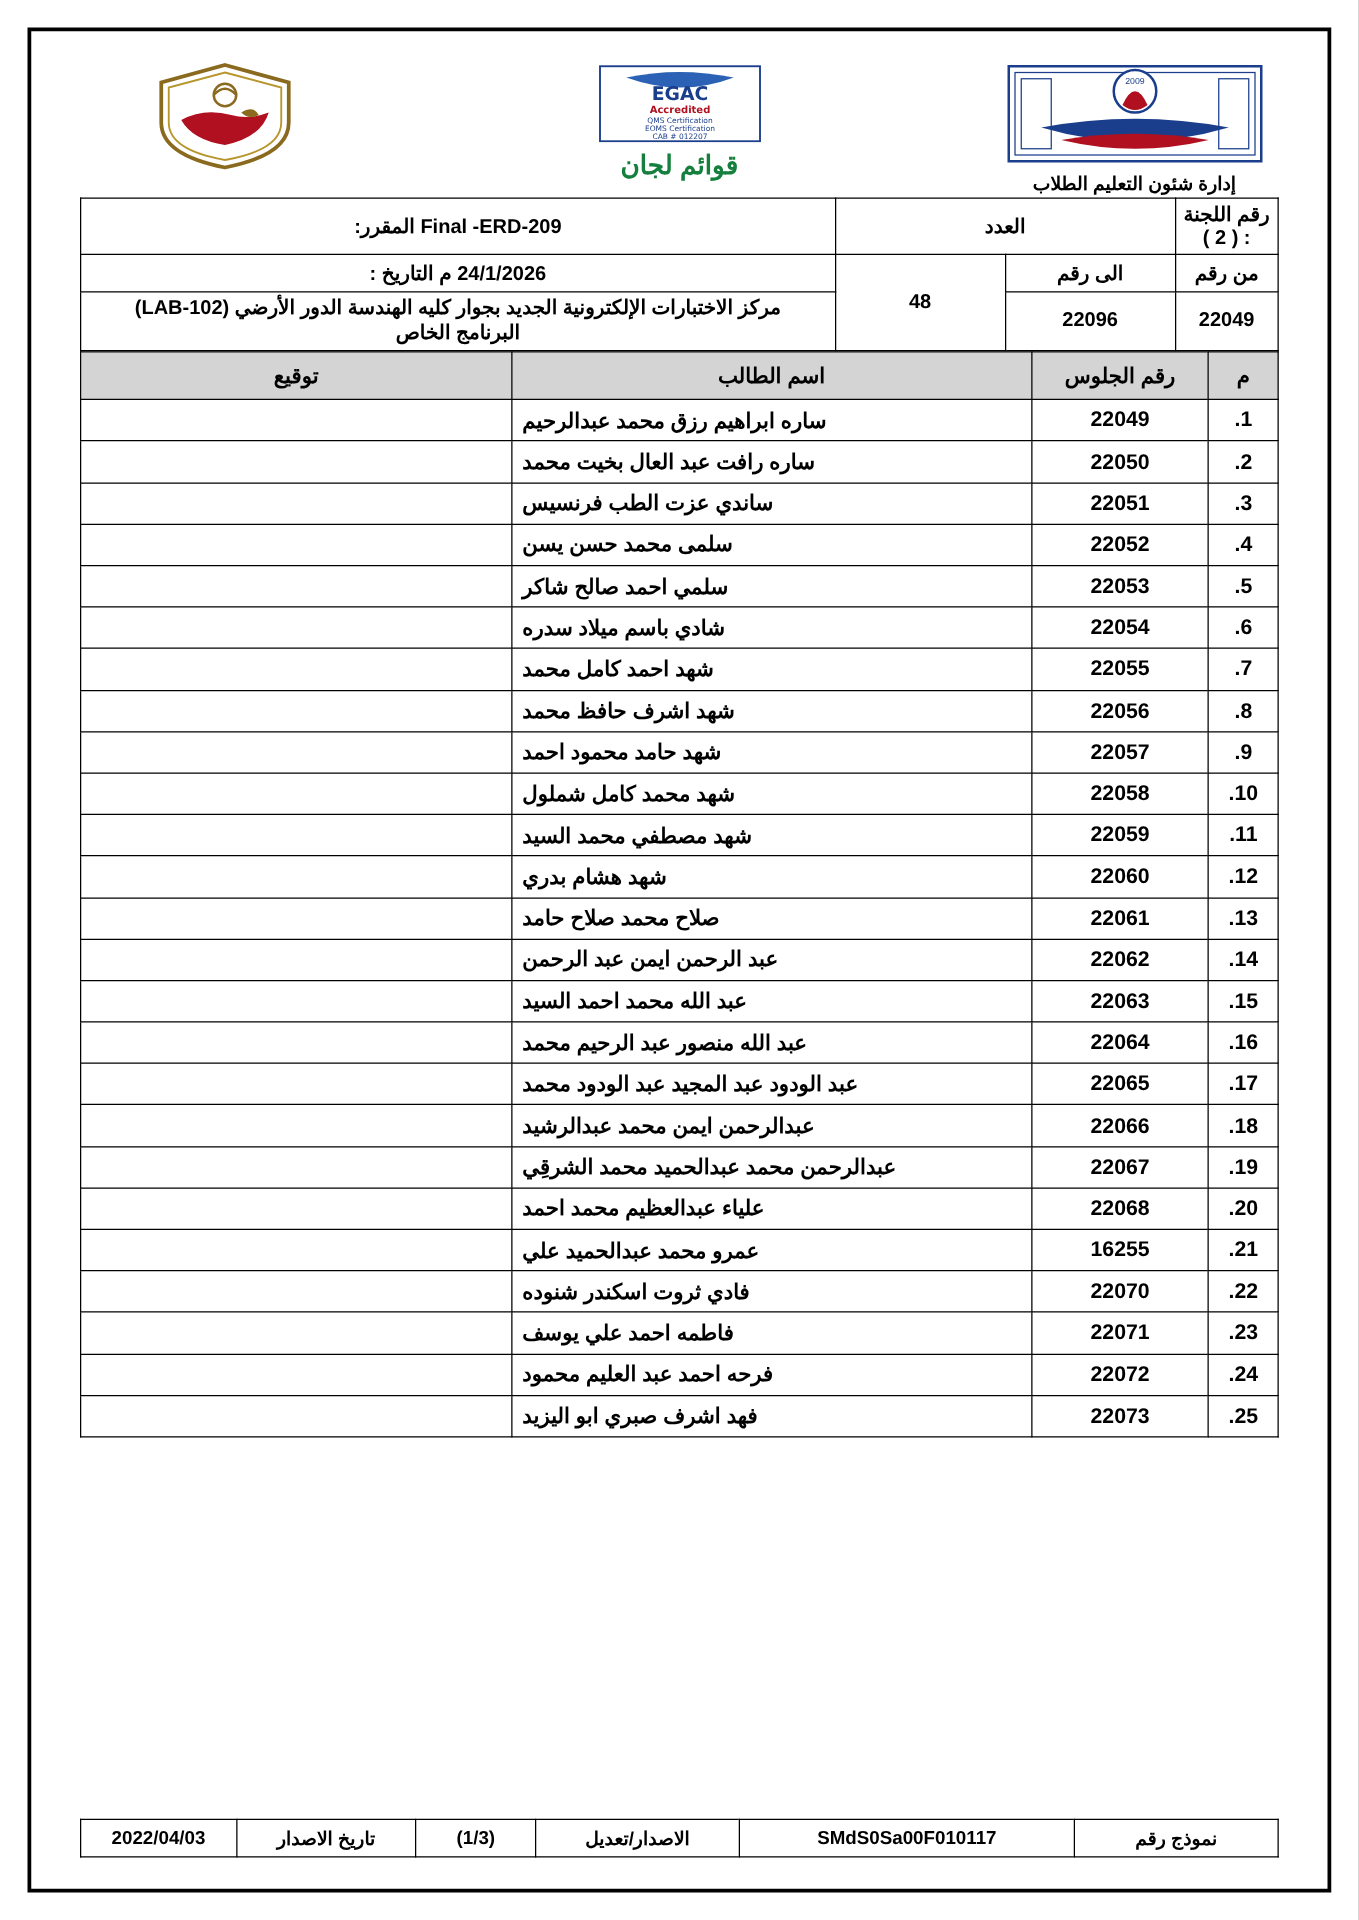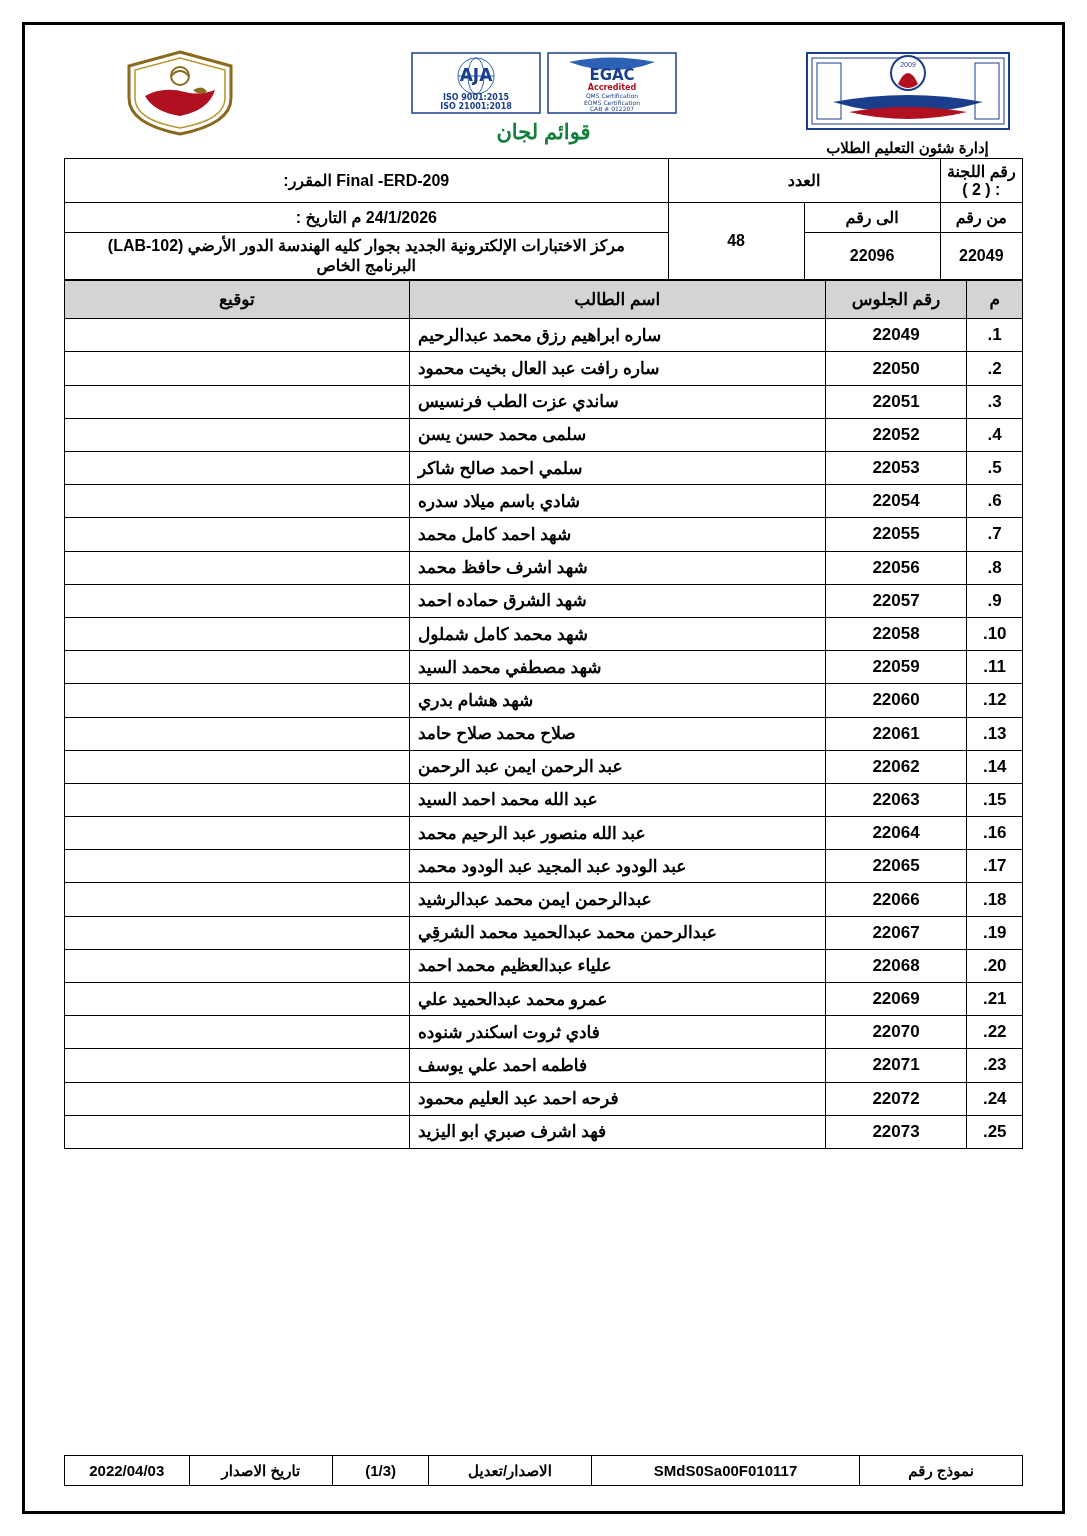--- a/index.html
+++ b/index.html
@@ -197,31 +197,20 @@
         <div class="cert-row">
           <div class="cert">
             <svg viewBox="0 0 130 62" width="130" height="62">
               <rect x="1" y="1" width="128" height="60" fill="#ffffff" stroke="#1b3e8c" stroke-width="1.5"></rect>
               <path d="M22 10 q42 -9 86 0 q-42 16 -86 0 z" fill="#2b62b5"></path>
               <text x="65" y="28" font-size="15" font-weight="bold" text-anchor="middle" fill="#1b3e8c" font-family="DejaVu Sans">EGAC</text>
               <text x="65" y="38" font-size="8" font-weight="bold" text-anchor="middle" fill="#b01020" font-family="DejaVu Sans">Accredited</text>
               <text x="65" y="46" font-size="6" text-anchor="middle" fill="#1b3e8c" font-family="DejaVu Sans">QMS Certification</text>
               <text x="65" y="53" font-size="6" text-anchor="middle" fill="#1b3e8c" font-family="DejaVu Sans">EOMS Certification</text>
               <text x="65" y="59" font-size="6" text-anchor="middle" fill="#1b3e8c" font-family="DejaVu Sans">CAB # 012207</text>
-            </svg>
-          </div>
-          <div class="cert">
-            <svg viewBox="0 0 130 62" width="130" height="62">
-              <rect x="1" y="1" width="128" height="60" fill="#ffffff" stroke="#1b3e8c" stroke-width="1.5"></rect>
-              <circle cx="65" cy="24" r="18" fill="none" stroke="#2b62b5" stroke-width="1"></circle>
-              <ellipse cx="65" cy="24" rx="8" ry="18" fill="none" stroke="#2b62b5" stroke-width="1"></ellipse>
-              <line x1="47" y1="24" x2="83" y2="24" stroke="#2b62b5" stroke-width="1"></line>
-              <text x="65" y="29" font-size="17" font-weight="bold" text-anchor="middle" fill="#1b3e8c" font-family="DejaVu Sans">AJA</text>
-              <text x="65" y="48" font-size="8" font-weight="bold" text-anchor="middle" fill="#1b3e8c" font-family="DejaVu Sans">ISO 9001:2015</text>
-              <text x="65" y="57" font-size="8" font-weight="bold" text-anchor="middle" fill="#1b3e8c" font-family="DejaVu Sans">ISO 21001:2018</text>
             </svg>
           </div>
         </div>
         <div class="title1">قوائم لجان</div>
       </div>
 
       <div class="header-side">
         <div class="logo-univ">
           <svg viewBox="0 0 118 86" width="118" height="86">
             <path d="M59 2 L110 16 L110 48 Q110 74 59 84 Q8 74 8 48 L8 16 Z" fill="#ffffff" stroke="#8a6a1f" stroke-width="3"></path>
@@ -292,21 +281,21 @@
         <tbody id="students-body">
             <tr>
               <td class="c-no">1.</td>
               <td class="c-seat">22049</td>
               <td class="c-name">ساره ابراهيم رزق محمد عبدالرحيم</td>
               <td class="c-sign"></td>
             </tr>
             <tr>
               <td class="c-no">2.</td>
               <td class="c-seat">22050</td>
-              <td class="c-name">ساره رافت عبد العال بخيت محمود</td>
+              <td class="c-name">ساره رافت عبد العال بخيت محمد</td>
               <td class="c-sign"></td>
             </tr>
             <tr>
               <td class="c-no">3.</td>
               <td class="c-seat">22051</td>
               <td class="c-name">ساندي عزت الطب فرنسيس</td>
               <td class="c-sign"></td>
             </tr>
             <tr>
               <td class="c-no">4.</td>
@@ -334,21 +323,21 @@
             </tr>
             <tr>
               <td class="c-no">8.</td>
               <td class="c-seat">22056</td>
               <td class="c-name">شهد اشرف حافظ محمد</td>
               <td class="c-sign"></td>
             </tr>
             <tr>
               <td class="c-no">9.</td>
               <td class="c-seat">22057</td>
-              <td class="c-name">شهد الشرق حماده احمد</td>
+              <td class="c-name">شهد حامد محمود احمد</td>
               <td class="c-sign"></td>
             </tr>
             <tr>
               <td class="c-no">10.</td>
               <td class="c-seat">22058</td>
               <td class="c-name">شهد محمد كامل شملول</td>
               <td class="c-sign"></td>
             </tr>
             <tr>
               <td class="c-no">11.</td>
@@ -405,21 +394,21 @@
               <td class="c-sign"></td>
             </tr>
             <tr>
               <td class="c-no">20.</td>
               <td class="c-seat">22068</td>
               <td class="c-name">علياء عبدالعظيم محمد احمد</td>
               <td class="c-sign"></td>
             </tr>
             <tr>
               <td class="c-no">21.</td>
-              <td class="c-seat">22069</td>
+              <td class="c-seat">16255</td>
               <td class="c-name">عمرو محمد عبدالحميد علي</td>
               <td class="c-sign"></td>
             </tr>
             <tr>
               <td class="c-no">22.</td>
               <td class="c-seat">22070</td>
               <td class="c-name">فادي ثروت اسكندر شنوده</td>
               <td class="c-sign"></td>
             </tr>
             <tr>

